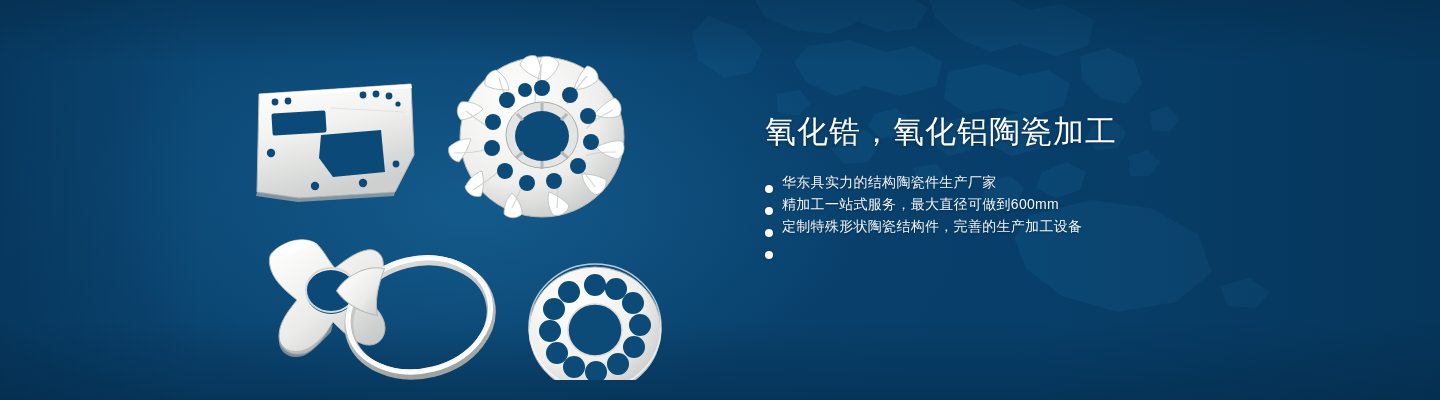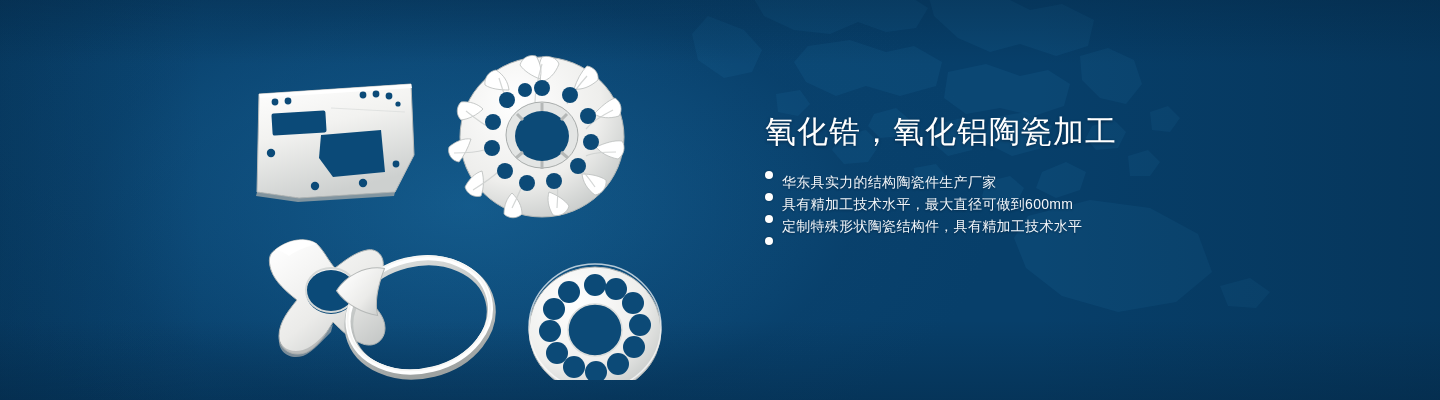--- a/index.html
+++ b/index.html
@@ -88,21 +88,21 @@
     text-shadow: 0 1px 3px rgba(0,20,40,0.55);
     white-space: nowrap;
   }
   .bullets {
     list-style: none;
     margin: 19px 0 0 0;
     padding: 0;
   }
   .bullet-row {
     display: flex;
-    align-items: flex-start;
+    align-items: flex-end;
     height: 22px;
     margin-bottom: 0px;
   }
   .dot {
     width: 8px;
     height: 8px;
     border-radius: 50%;
     background: #ffffff;
     flex: 0 0 8px;
     margin-right: 9px;
@@ -302,25 +302,25 @@
 
   <div class="copy">
     <h1 class="headline">氧化锆，氧化铝陶瓷加工</h1>
     <ul class="bullets">
       <li class="bullet-row">
         <span class="dot"></span>
         <span class="bullet-text">华东具实力的结构陶瓷件生产厂家</span>
       </li>
       <li class="bullet-row">
         <span class="dot"></span>
-        <span class="bullet-text">具有精加工技术水平，最大直径可做到600mm</span>
+        <span class="bullet-text">精加工一站式服务，最大直径可做到600mm</span>
       </li>
       <li class="bullet-row">
         <span class="dot"></span>
-        <span class="bullet-text">定制特殊形状陶瓷结构件，具有精加工技术水平</span>
+        <span class="bullet-text">定制特殊形状陶瓷结构件，完善的生产加工设备</span>
       </li>
       <li class="bullet-row">
         <span class="dot"></span>
       </li>
     </ul>
   </div>
 
 </div>
 
 </body></html>

